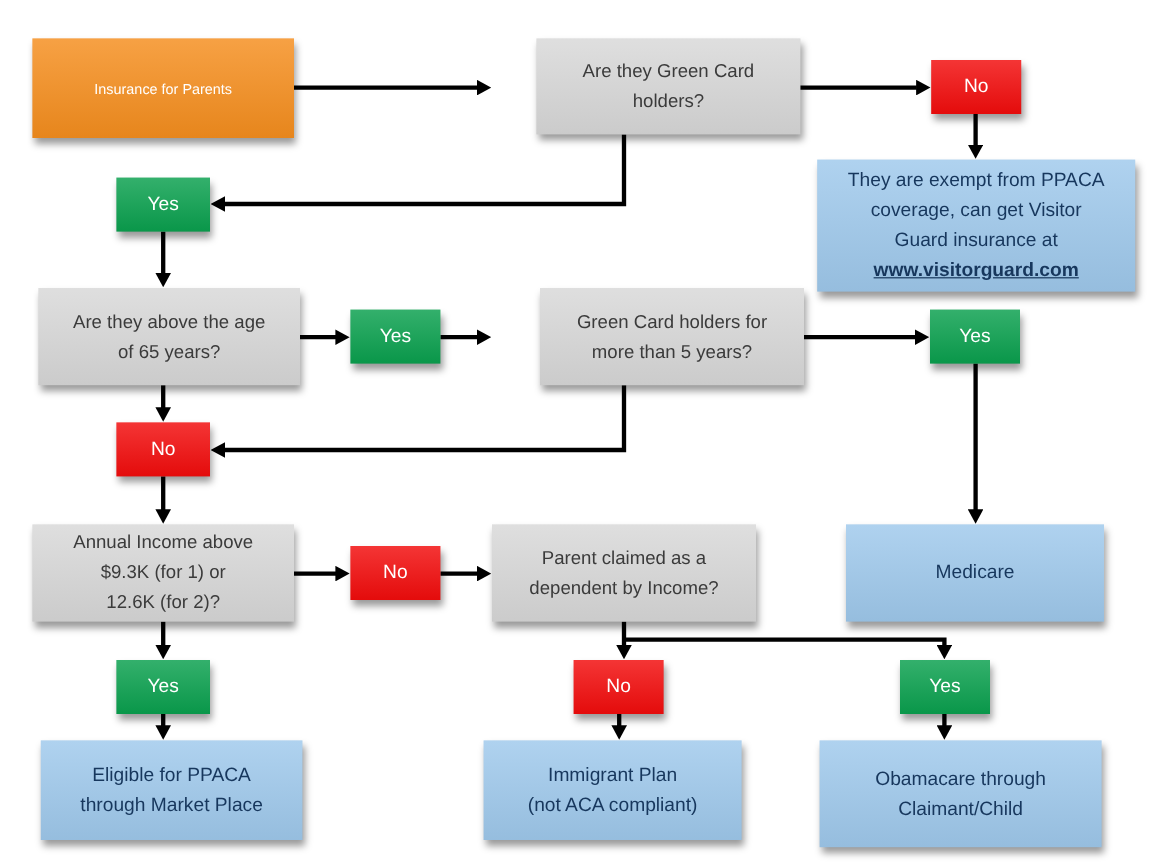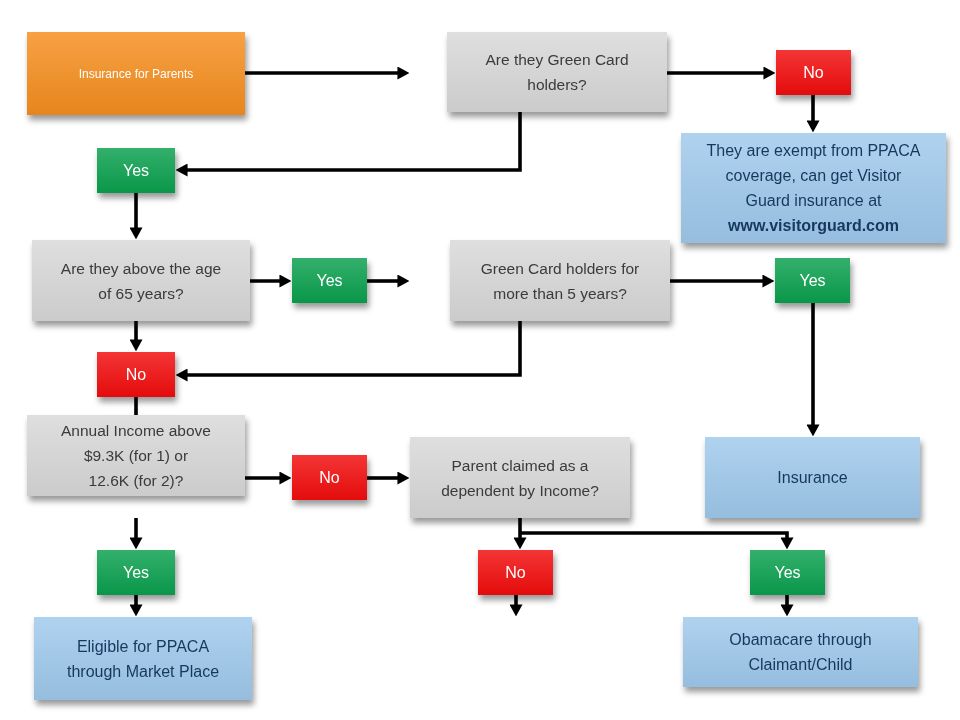--- a/index.html
+++ b/index.html
@@ -15,21 +15,21 @@
     background-image:linear-gradient(rgba(255,255,255,.17), rgba(0,0,0,.06));
   }
   .txt{white-space:pre-line;display:block;width:100%;}
   .start{background-color:var(--c-orange,#F58E1E);color:#fff;font-size:12px;}
   .q{background-color:var(--c-gray,#D8D8D8);color:var(--c-text_dark,#3B3B3B);font-size:15.5px;line-height:25px;}
   .small{color:#fff;font-size:16px;}
   .yes{background-color:var(--c-green,#00A24E);}
   .no{background-color:var(--c-red,#F20C0C);justify-content:center;}
   .result{background-color:var(--c-blue,#9FC9EC);color:var(--c-navy,#17375D);font-size:16px;line-height:25px;}
   .result.big{font-size:16px;}
-  .link{font-weight:bold;display:block;}
+  .link{font-weight:bold;display:block;text-decoration:underline;}
   svg.connectors{position:absolute;left:0;top:0;width:960px;height:720px;pointer-events:none;}
   .edge{stroke:var(--c-arrow,#000);stroke-width:3.6;fill:none;}
   #arrowhead path{fill:var(--c-arrow,#000);stroke:none;}
 </style>
 </head>
 <body>
 
 <div class="canvas">
 
   <svg class="connectors">
@@ -101,55 +101,59 @@
   </div>
 
   <div class="box small yes" style="left:775px;top:258px;width:75px;height:45px;">
     <span class="txt">Yes</span>
   </div>
 
   <div class="box small no" style="left:97px;top:352px;width:78px;height:45px;">
     <span class="txt">No</span>
   </div>
 
-  <div class="box q" style="left:27px;top:415px;width:218px;height:81px;">
+  <div class="box q" style="left:27px;top:437px;width:218px;height:81px;">
     <span class="txt">Annual Income above
 $9.3K (for 1) or
 12.6K (for 2)?</span>
   </div>
 
   <div class="box small no" style="left:292px;top:455px;width:75px;height:45px;">
     <span class="txt">No</span>
   </div>
 
   <div class="box q" style="left:410px;top:437px;width:220px;height:81px;">
     <span class="txt">Parent claimed as a
 dependent by Income?</span>
   </div>
 
   <div class="box result big" style="left:705px;top:437px;width:215px;height:81px;">
-    <span class="txt">Insurance</span>
+    <span class="txt">Medicare</span>
   </div>
 
   <div class="box small yes" style="left:97px;top:550px;width:78px;height:45px;">
     <span class="txt">Yes</span>
   </div>
 
   <div class="box small no" style="left:478px;top:550px;width:75px;height:45px;">
     <span class="txt">No</span>
   </div>
 
   <div class="box small yes" style="left:750px;top:550px;width:75px;height:45px;">
     <span class="txt">Yes</span>
   </div>
 
   <div class="box result" style="left:34px;top:617px;width:218px;height:83px;">
     <span class="txt">Eligible for PPACA
 through Market Place</span>
   </div>
 
+  <div class="box result" style="left:403px;top:617px;width:215px;height:83px;">
+    <span class="txt">Immigrant Plan
+(not ACA compliant)</span>
+  </div>
 
-  <div class="box result" style="left:683px;top:617px;width:235px;height:70px;">
+  <div class="box result" style="left:683px;top:617px;width:235px;height:89px;">
     <span class="txt">Obamacare through
 Claimant/Child</span>
   </div>
 
 </div>
 
 </body></html>

